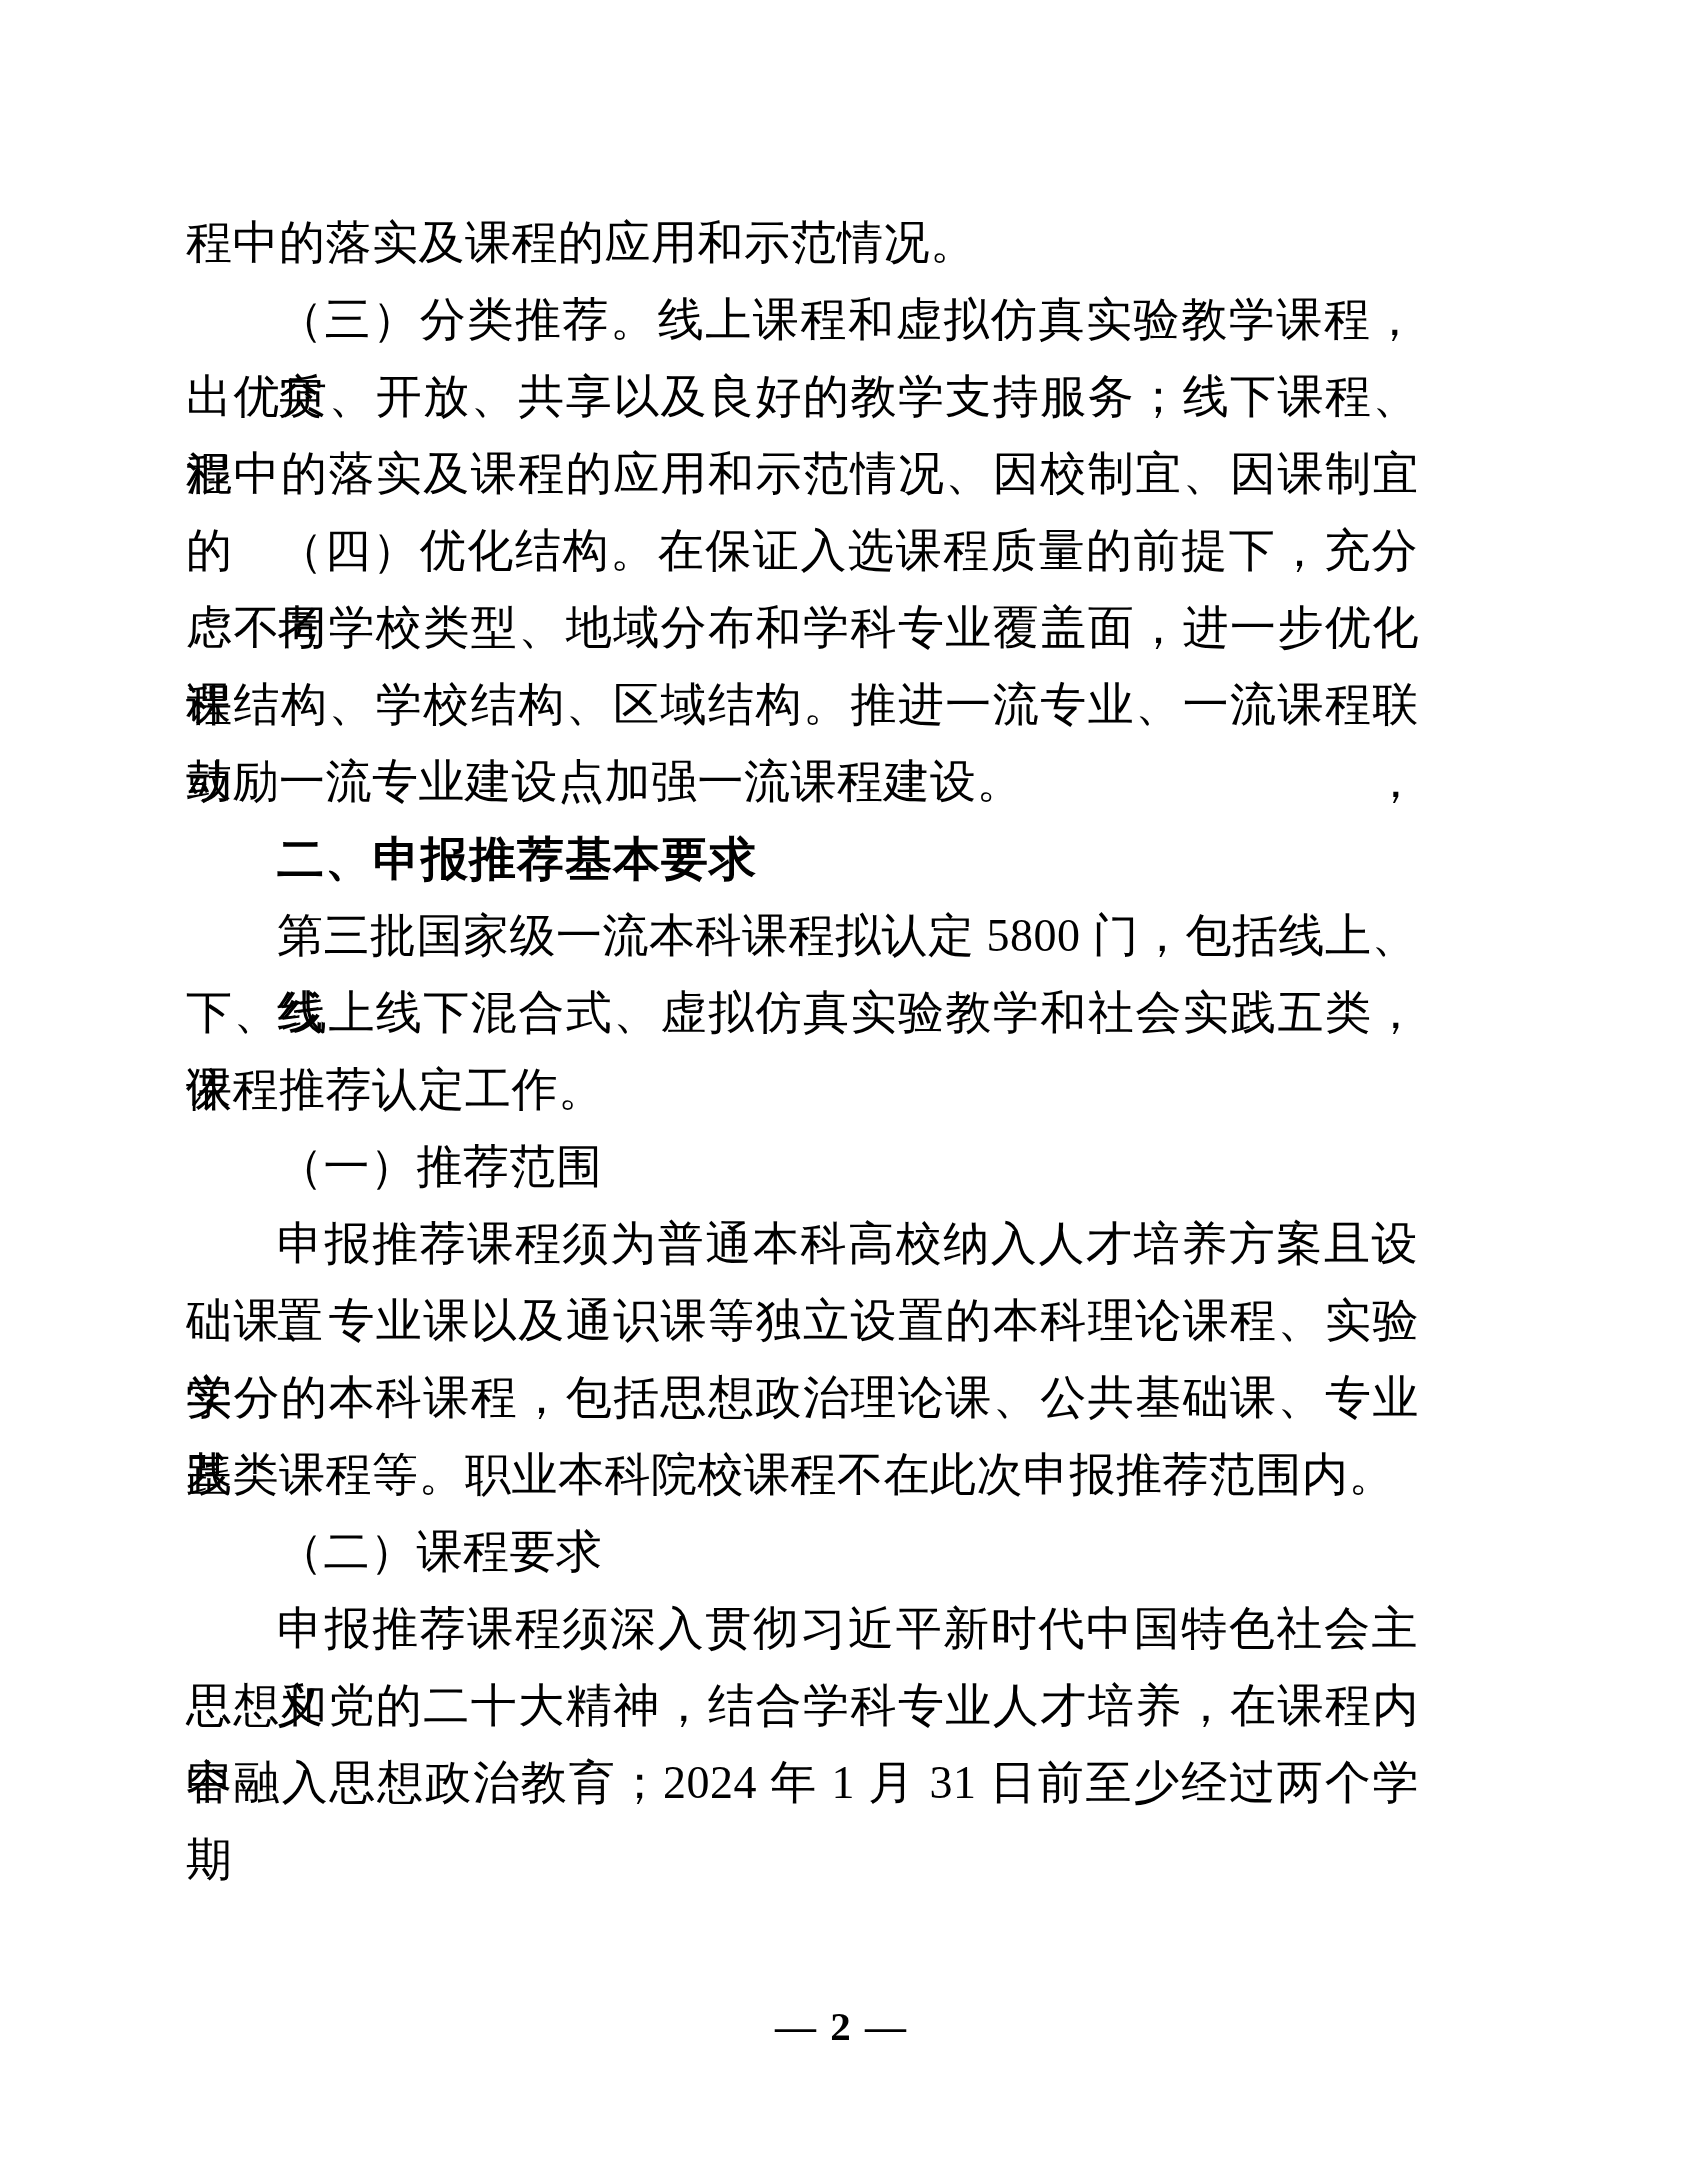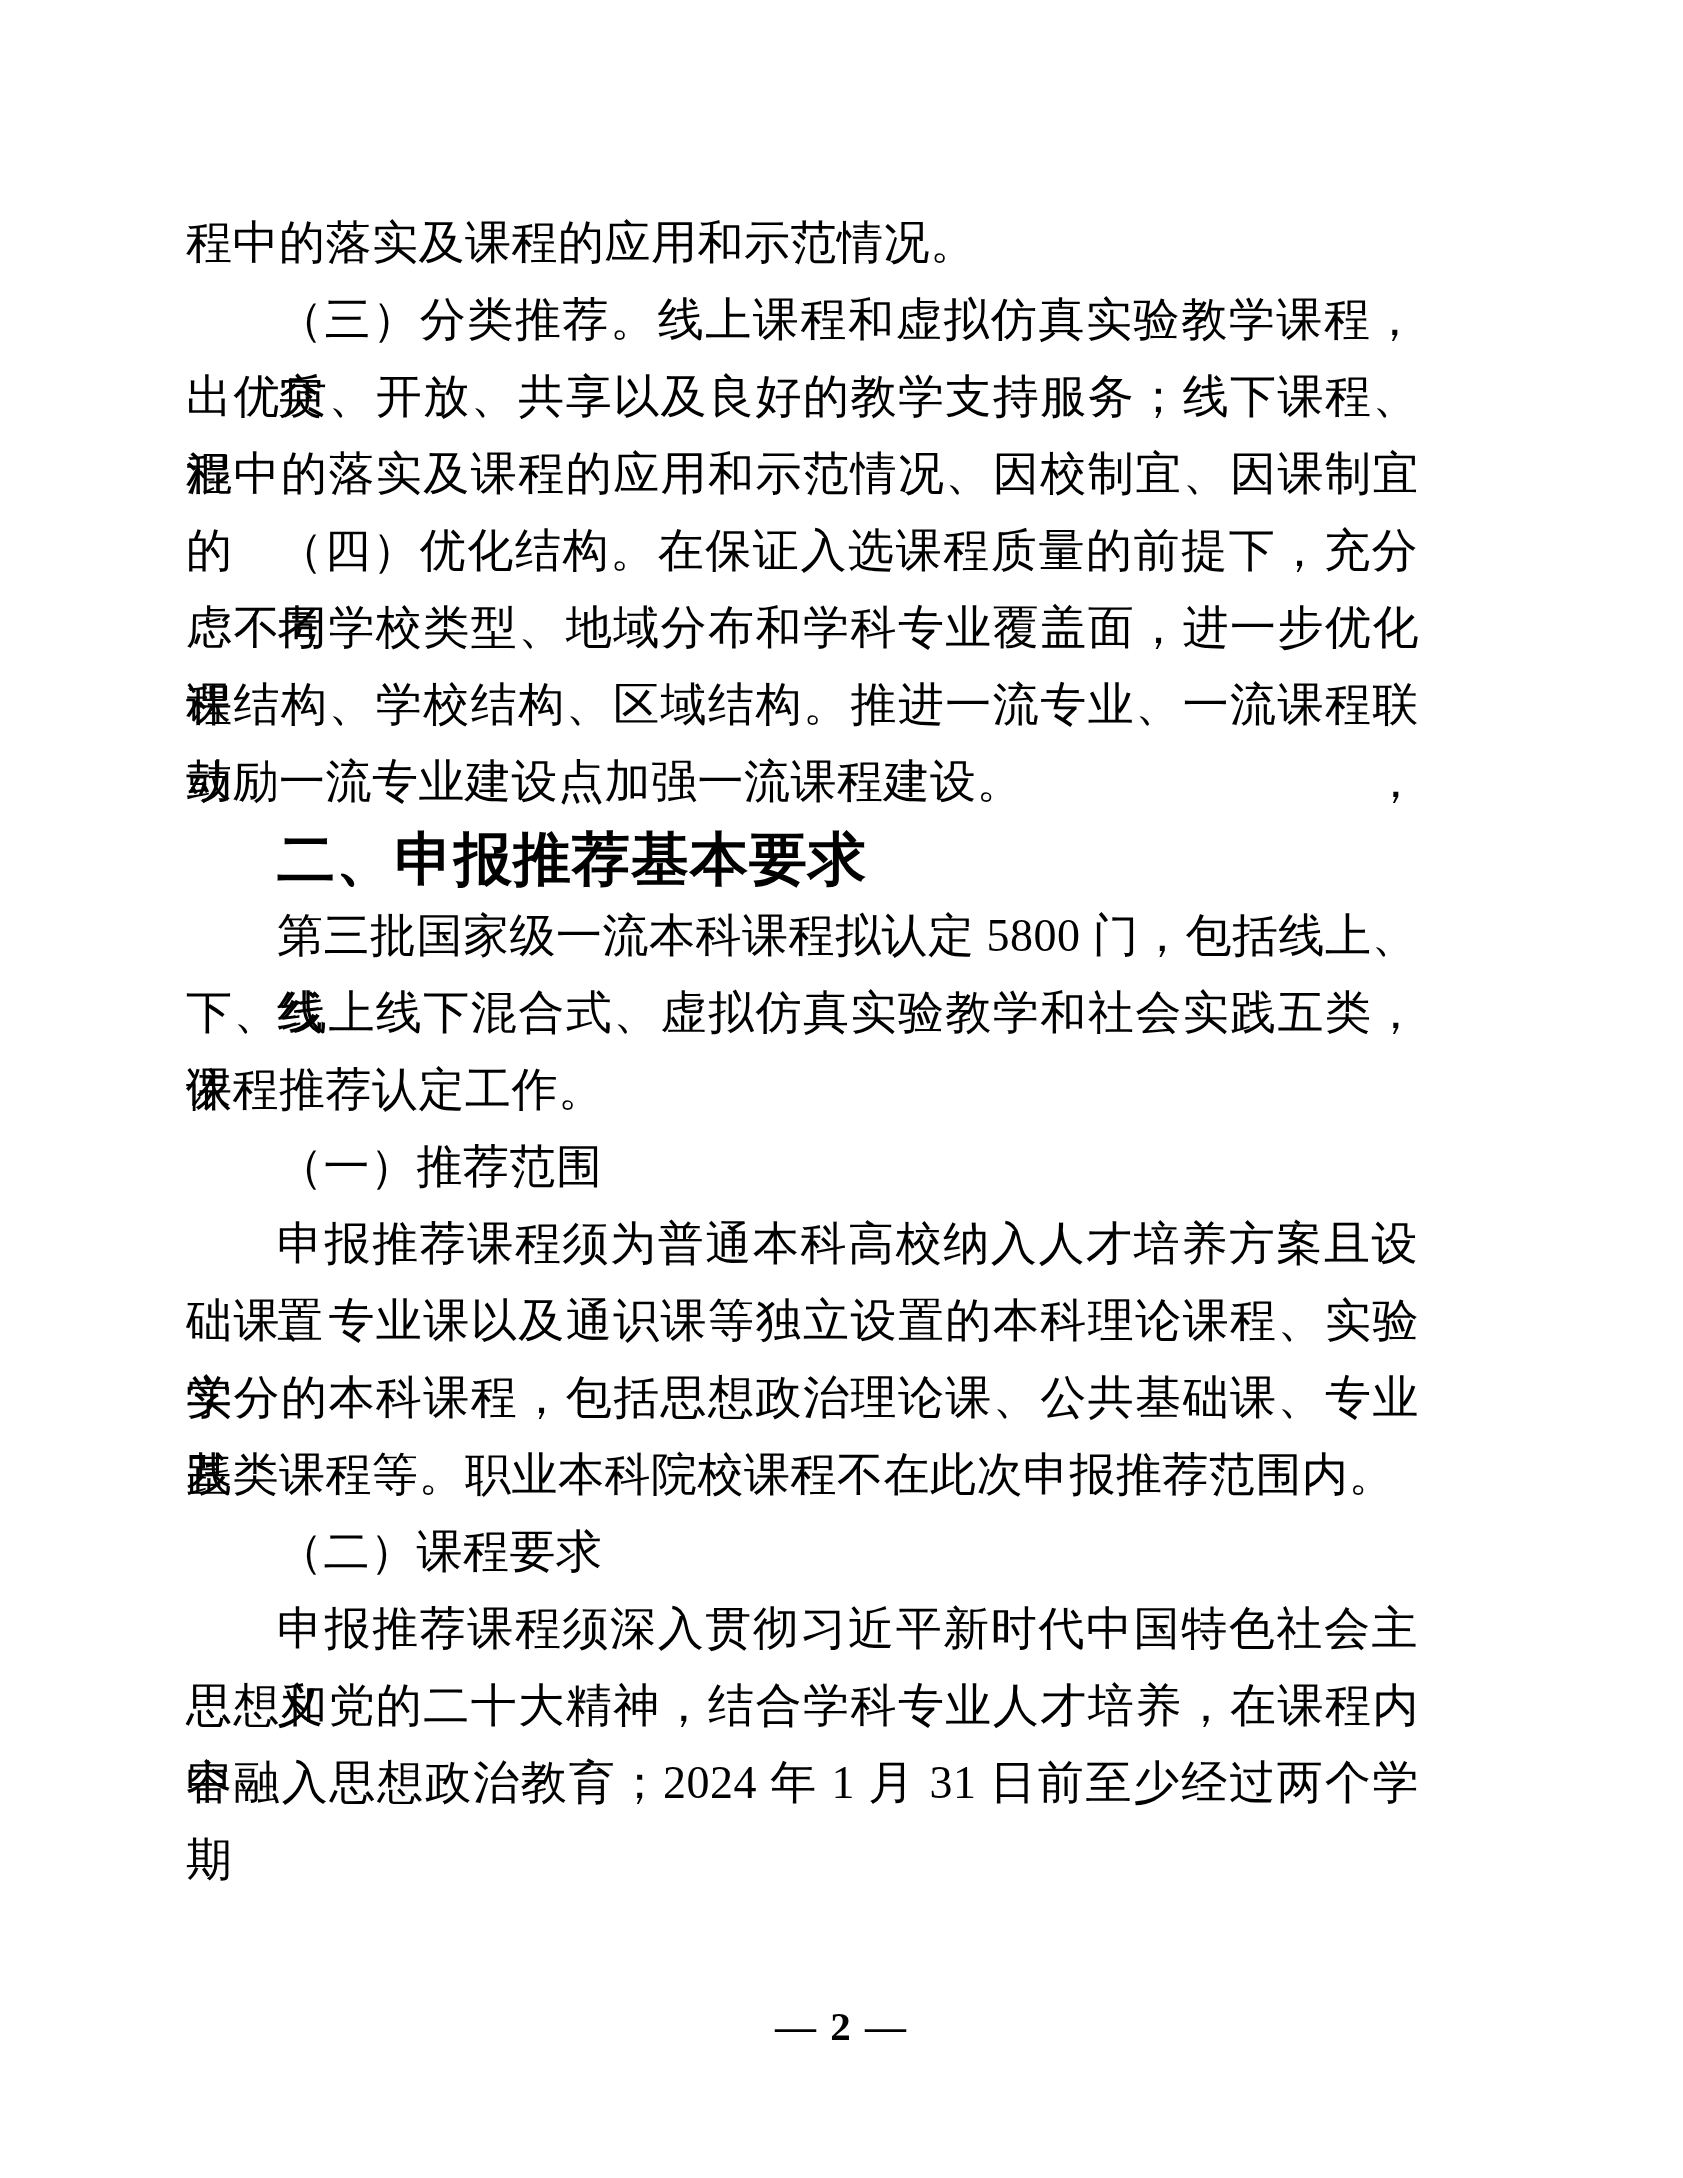--- a/index.html
+++ b/index.html
@@ -43,21 +43,21 @@
   .ind {
     padding-left: 91px;
   }
   .ind.just {
     width: 1141px;
   }
   
   .head {
     font-family: "Liberation Sans", "DejaVu Sans", sans-serif;
     font-weight: bold;
-    font-size: 58px;
+    font-size: 47px;
     letter-spacing: 1px;
   }
   .footer {
     position: absolute;
     left: 0;
     top: 2002px;
     width: 1683px;
     text-align: center;
     font-size: 41px;
     font-weight: bold;

